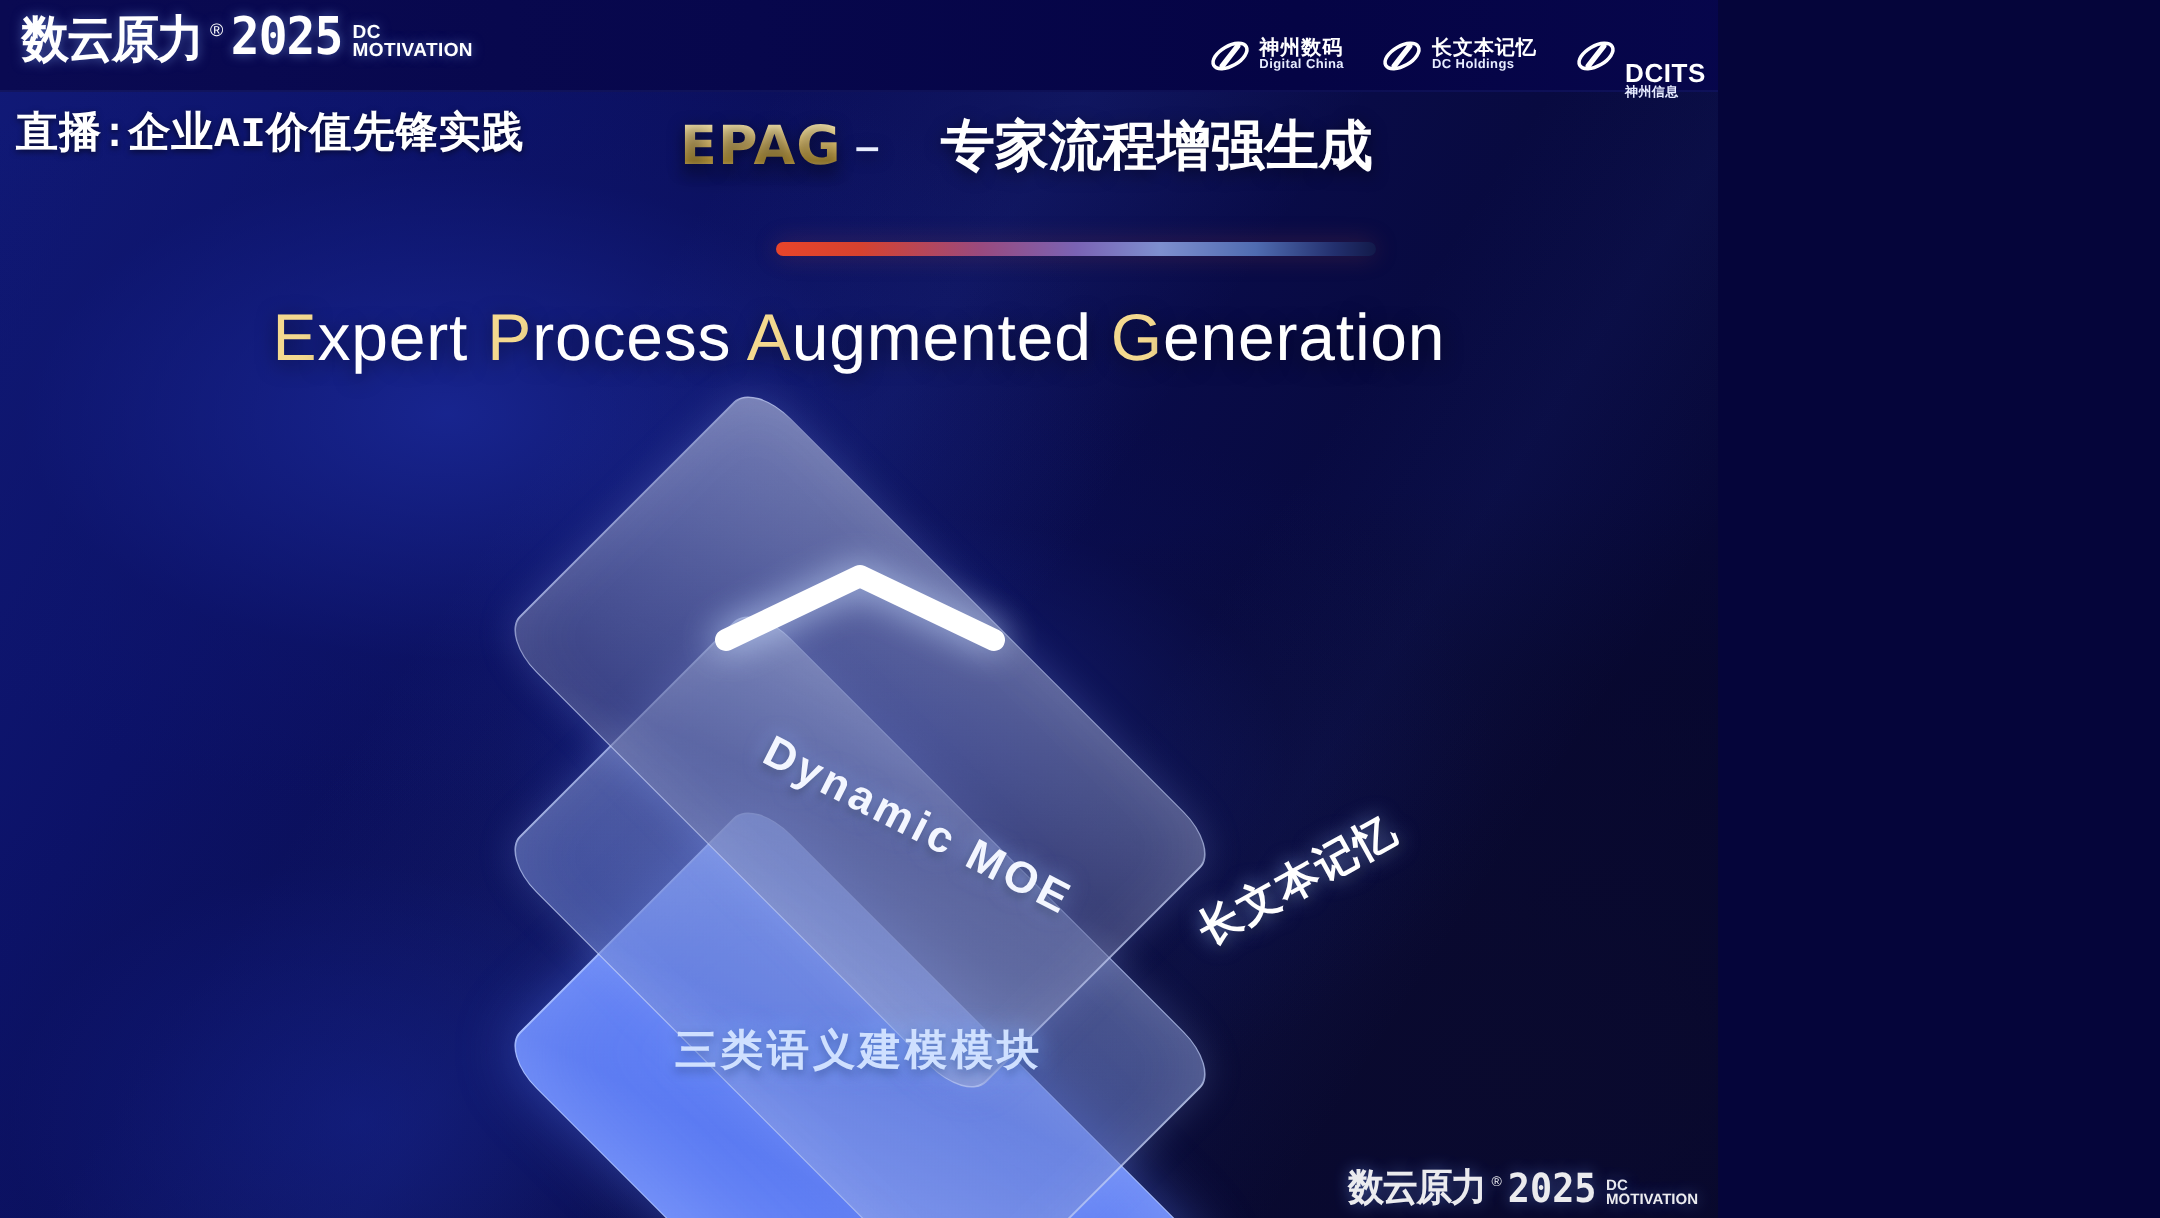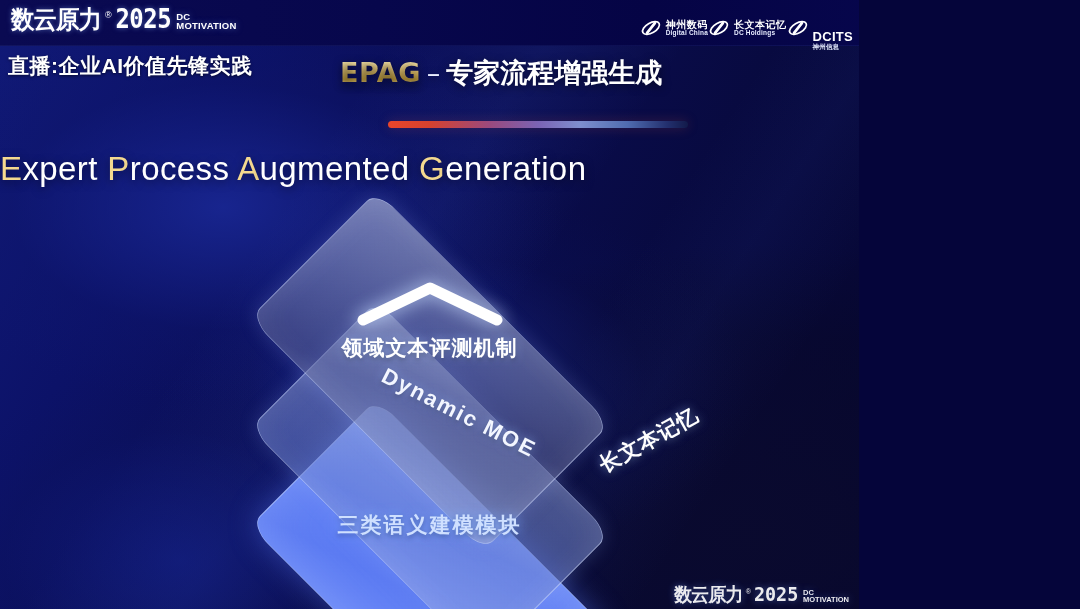--- a/index.html
+++ b/index.html
@@ -59,66 +59,66 @@
     font-family:"DejaVu Sans Mono","Liberation Mono",monospace;
     transform:scaleX(.92);
   }
   .brand-dc{
     display:flex; flex-direction:column; line-height:.94; margin-left:2px; margin-bottom:1px;
     font-size:9.5px; font-weight:700; letter-spacing:.2px;
   }
 
   
   .partners{
-    position:absolute; right:6px; top:6px; display:flex; align-items:center; z-index:8;
+    position:absolute; right:6px; top:6px; display:flex; gap:18px; align-items:center; z-index:8;
   }
   .partner{ display:flex; align-items:center; gap:4px; }
   .p-mark{ width:22px; height:22px; flex:0 0 auto; }
   .p-txt{ display:flex; flex-direction:column; line-height:1.05; color:#fff; }
   .p-cn{ font-size:10px; font-weight:700; letter-spacing:.5px; }
   .p-en{ font-size:6.5px; font-weight:700; letter-spacing:.2px; color:#e7ecff; }
   .p-cn.big{ font-size:13px; font-weight:800; letter-spacing:.3px;margin-top:24px; }
 
   
   .live-line{
     position:absolute; left:8px; top:52px; z-index:7;
     font-size:21px; font-weight:700; color:#ffffff; white-space:nowrap;
     letter-spacing:.5px;
-    font-family:Liberation Sans, sans-serif;
+    font-family:Liberation Mono, monospace;
     text-shadow:0 1px 3px rgba(0,0,0,.6);
   }
 
   
   .title-row{
     position:absolute; left:340px; top:55px; z-index:7;
     font-size:27px; font-weight:700; white-space:nowrap;
     font-family:"DejaVu Sans","Liberation Sans",sans-serif;
     text-shadow:0 2px 8px rgba(0,0,0,.55);
   }
   .title-epag{
     background:linear-gradient(180deg,#fff6c9 0%,#f3d483 38%,#c9a43f 72%,#f6e6ae 100%);
     -webkit-background-clip:text; background-clip:text; color:transparent;
     letter-spacing:.5px;
     text-decoration:underline;
   }
   .title-dash{ color:#e9eeff; margin:0 6px; font-weight:500; }
-  .title-cn{ color:#ffffff; }
+  .title-cn{ color:#ffffff;margin-left:24px; }
 
   
   .divider{
     position:absolute; left:388px; top:121px; width:300px; height:7px; z-index:7;
     border-radius:4px;
     background:linear-gradient(90deg,#e8452a 0%,#d6422f 14%,#9a4a7e 34%,#7a63b4 50%,#7e8fcf 64%,#4f6bb0 80%,#23306e 93%,#121a4a 100%);
     box-shadow:0 0 12px rgba(200,80,60,.25);
   }
 
   
   .subtitle{
     position:absolute; left:0; right:0; top:150px; z-index:7;
-    white-space:nowrap;
+    text-align:center; white-space:nowrap;
     font-size:33px; font-weight:500; letter-spacing:.4px;
     font-family:"Liberation Sans","DejaVu Sans",sans-serif;
     text-shadow:0 2px 10px rgba(0,0,0,.5);
   }
   .sub-cap{ color:#f4d98f; }
   .sub-rest{ color:#ffffff; }
 
   
   .stack{
     position:absolute; left:50%; top:236px; transform:translateX(-50%);
@@ -283,21 +283,20 @@
     <div class="layer diamond layer-mid"></div>
     <div class="layer diamond layer-top"></div>
   </div>
 
   <div class="chevron-wrap">
     <svg viewBox="0 0 150 46" width="150" height="46" aria-hidden="true">
       <path d="M8 40 L75 8 L142 40" fill="none" stroke="#ffffff" stroke-width="11" stroke-linecap="round" stroke-linejoin="round"></path>
     </svg>
   </div>
 
-  <div class="lbl lbl-top">领域文本评测机制</div>
   <div class="lbl lbl-moe">Dynamic MOE</div>
   <div class="lbl lbl-mem">长文本记忆</div>
   <div class="lbl lbl-bot">三类语义建模模块</div>
 
   <div class="watermark">
     <span class="wm-cn">数云原力</span>
     <span class="wm-reg">®</span>
     <span class="wm-year">2025</span>
     <span class="wm-dc">
       <span>DC</span>

